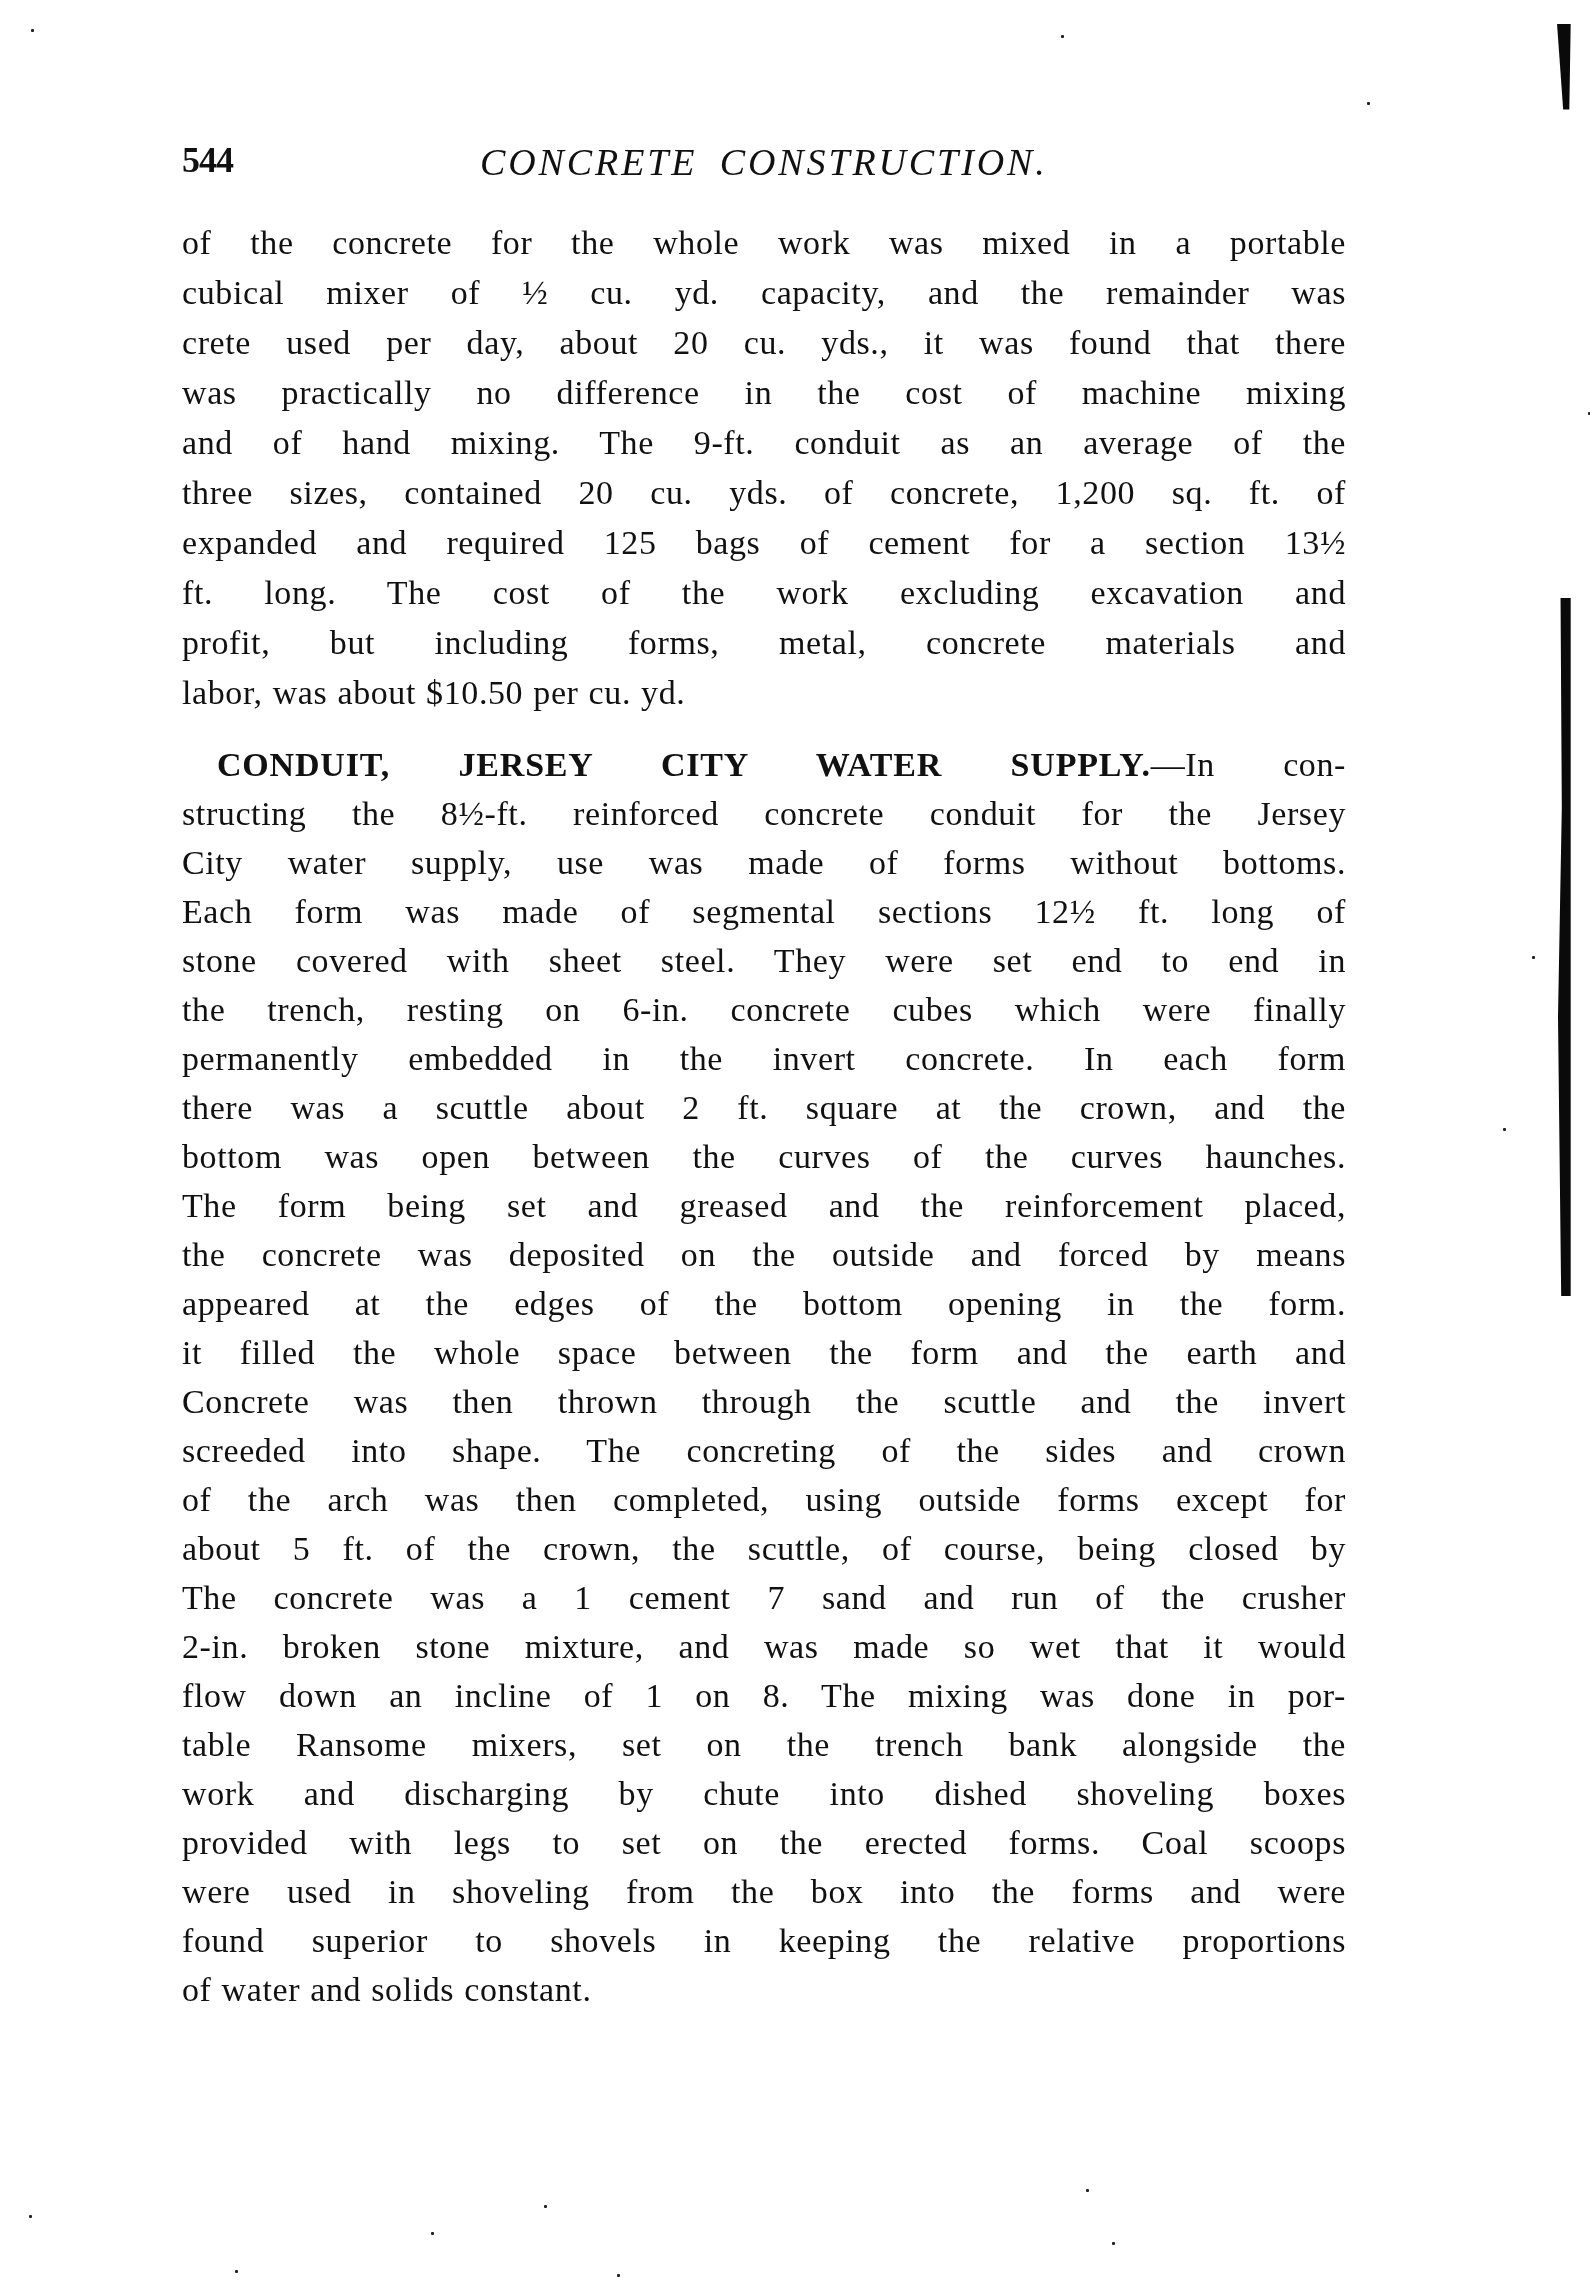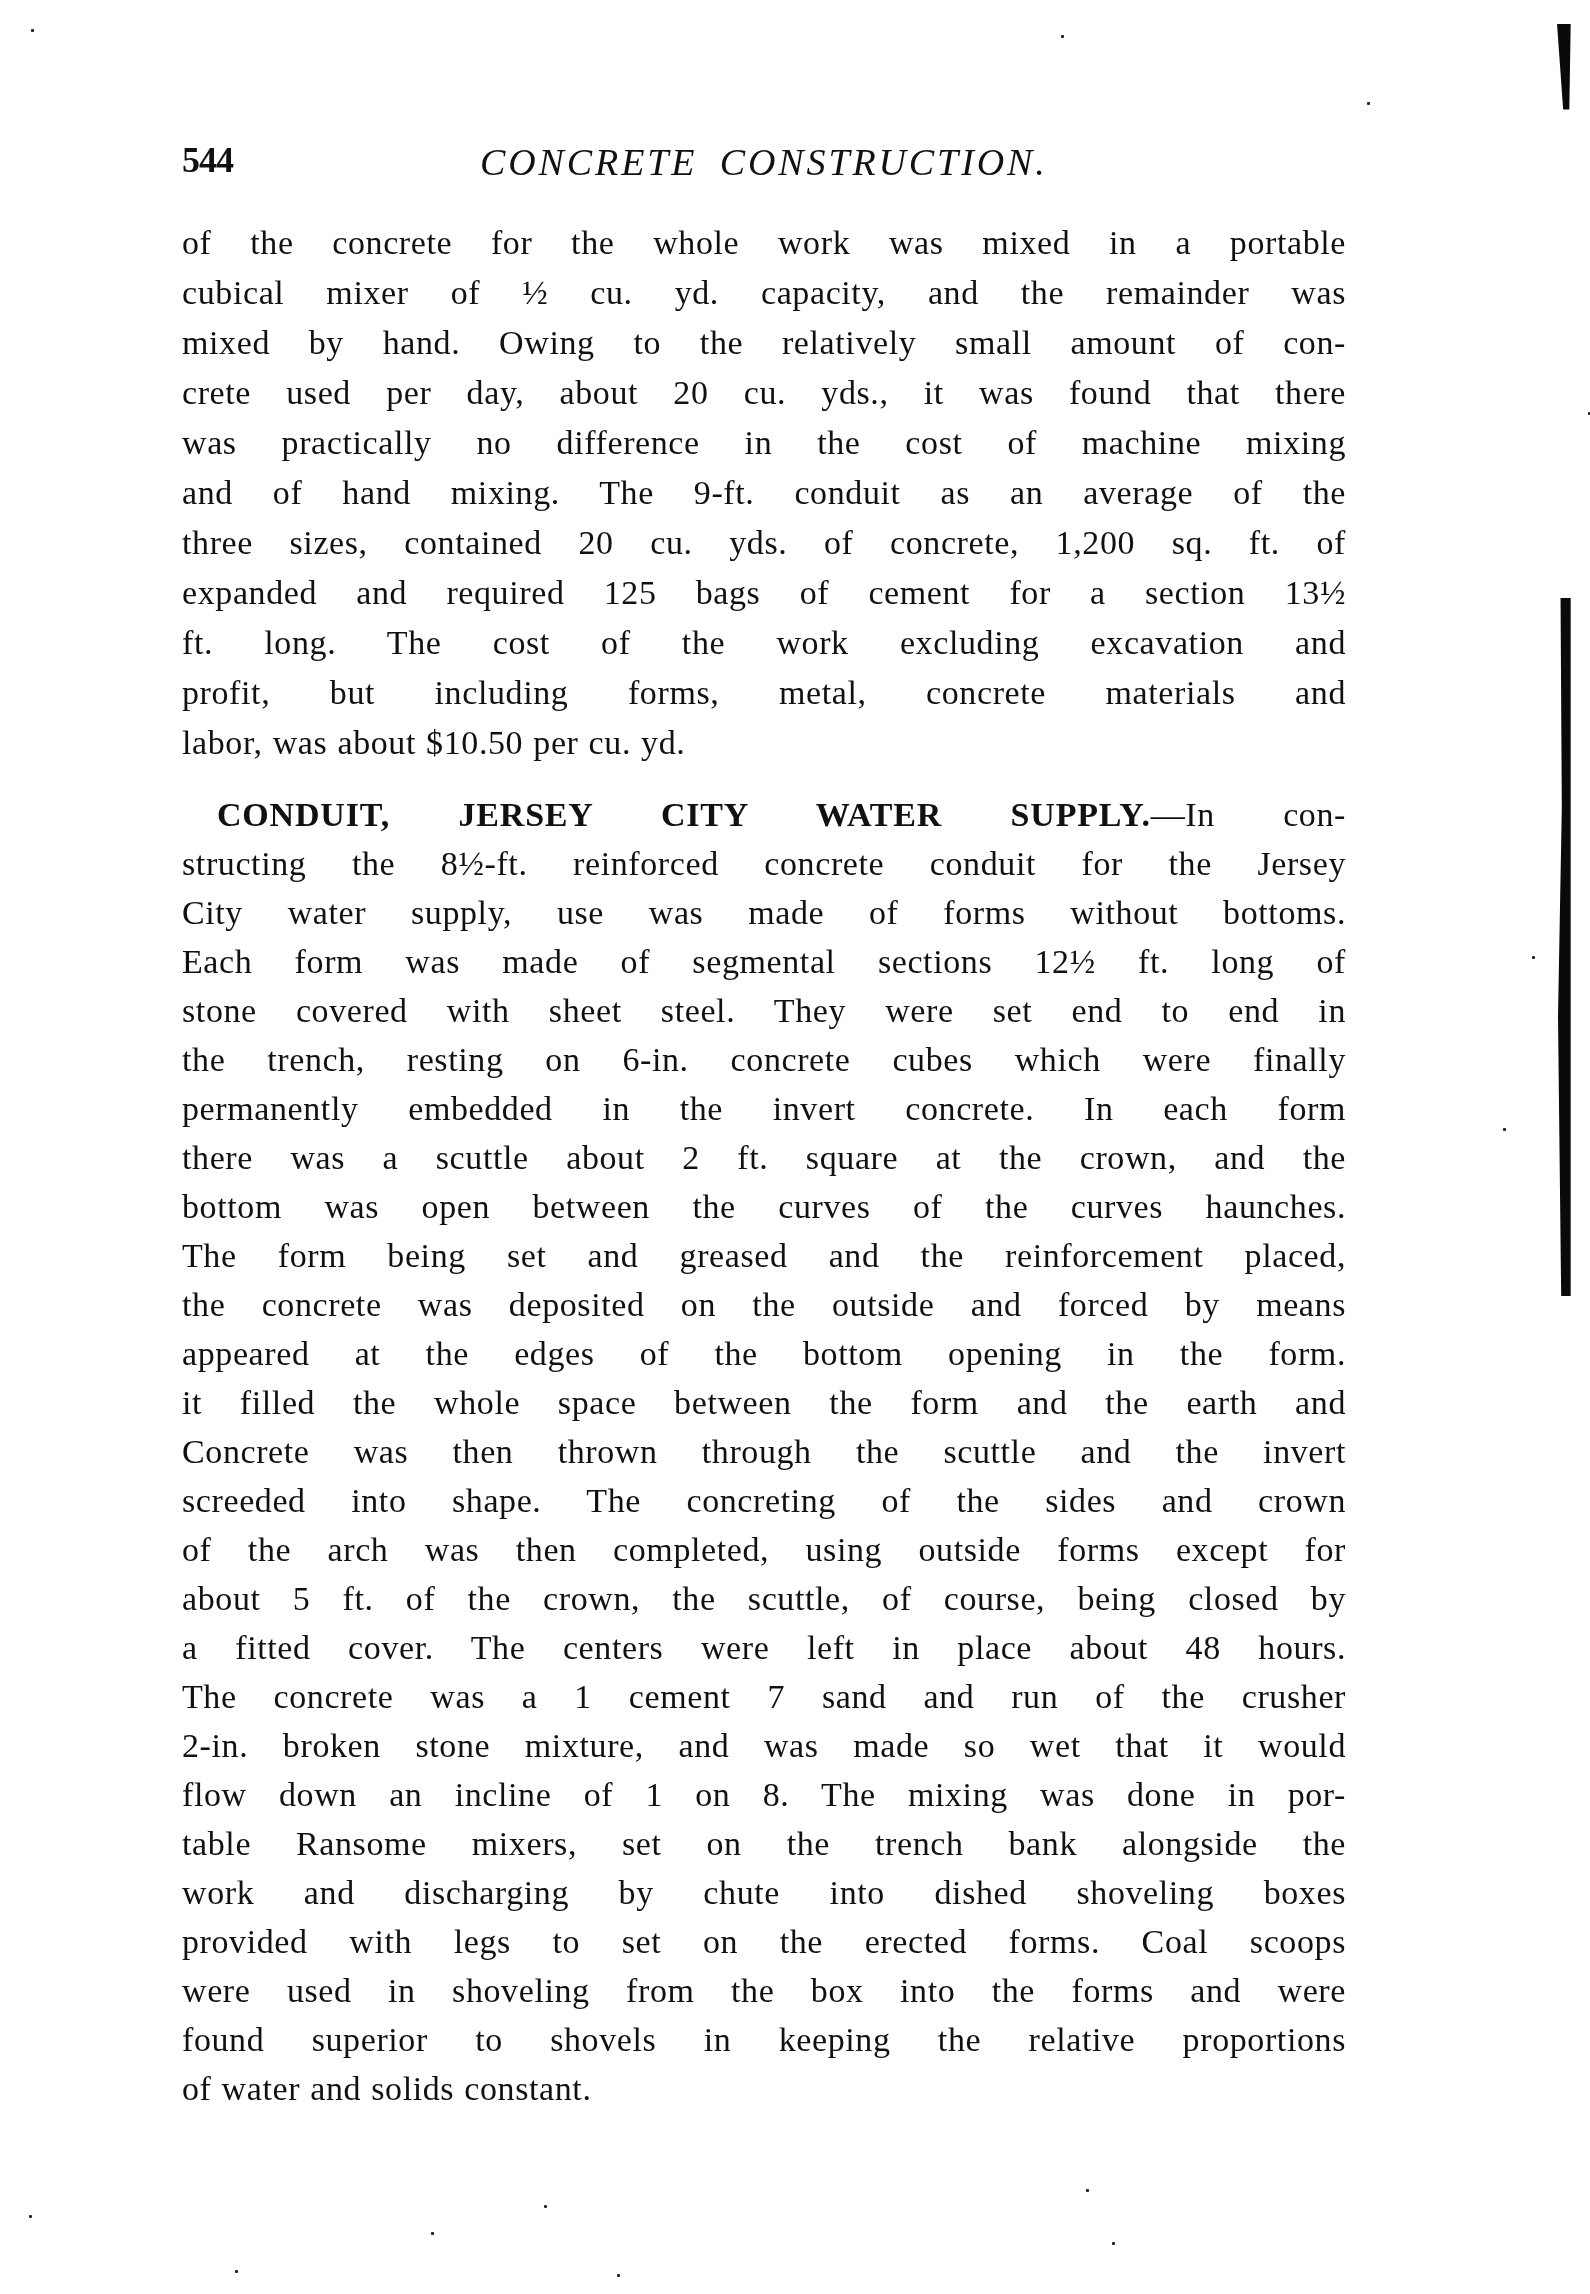--- a/index.html
+++ b/index.html
@@ -39,21 +39,20 @@
 
   <div class="running-head">
     <span class="page-number">544</span>
     <span class="running-title">CONCRETE CONSTRUCTION.</span>
   </div>
 
   <div class="body-text">
     <p class="para para1">
       <span class="line">of the concrete for the whole work was mixed in a portable</span>
       <span class="line">cubical mixer of ½ cu. yd. capacity, and the remainder was</span>
-      <span class="line">mixed by hand. Owing to the relatively small amount of con-</span>
       <span class="line">crete used per day, about 20 cu. yds., it was found that there</span>
       <span class="line">was practically no difference in the cost of machine mixing</span>
       <span class="line">and of hand mixing. The 9-ft. conduit as an average of the</span>
       <span class="line">three sizes, contained 20 cu. yds. of concrete, 1,200 sq. ft. of</span>
       <span class="line">expanded and required 125 bags of cement for a section 13½</span>
       <span class="line">ft. long. The cost of the work excluding excavation and</span>
       <span class="line">profit, but including forms, metal, concrete materials and</span>
       <span class="line last">labor, was about $10.50 per cu. yd.</span>
     </p>
 
@@ -68,21 +67,20 @@
       <span class="line">there was a scuttle about 2 ft. square at the crown, and the</span>
       <span class="line">bottom was open between the curves of the curves haunches.</span>
       <span class="line">The form being set and greased and the reinforcement placed,</span>
       <span class="line">the concrete was deposited on the outside and forced by means</span>
       <span class="line">appeared at the edges of the bottom opening in the form.</span>
       <span class="line">it filled the whole space between the form and the earth and</span>
       <span class="line">Concrete was then thrown through the scuttle and the invert</span>
       <span class="line">screeded into shape. The concreting of the sides and crown</span>
       <span class="line">of the arch was then completed, using outside forms except for</span>
       <span class="line">about 5 ft. of the crown, the scuttle, of course, being closed by</span>
-      <span class="line">a fitted cover. The centers were left in place about 48 hours.</span>
       <span class="line">The concrete was a 1 cement 7 sand and run of the crusher</span>
       <span class="line">2-in. broken stone mixture, and was made so wet that it would</span>
       <span class="line">flow down an incline of 1 on 8. The mixing was done in por-</span>
       <span class="line">table Ransome mixers, set on the trench bank alongside the</span>
       <span class="line">work and discharging by chute into dished shoveling boxes</span>
       <span class="line">provided with legs to set on the erected forms. Coal scoops</span>
       <span class="line">were used in shoveling from the box into the forms and were</span>
       <span class="line">found superior to shovels in keeping the relative proportions</span>
       <span class="line last">of water and solids constant.</span>
     </p>

